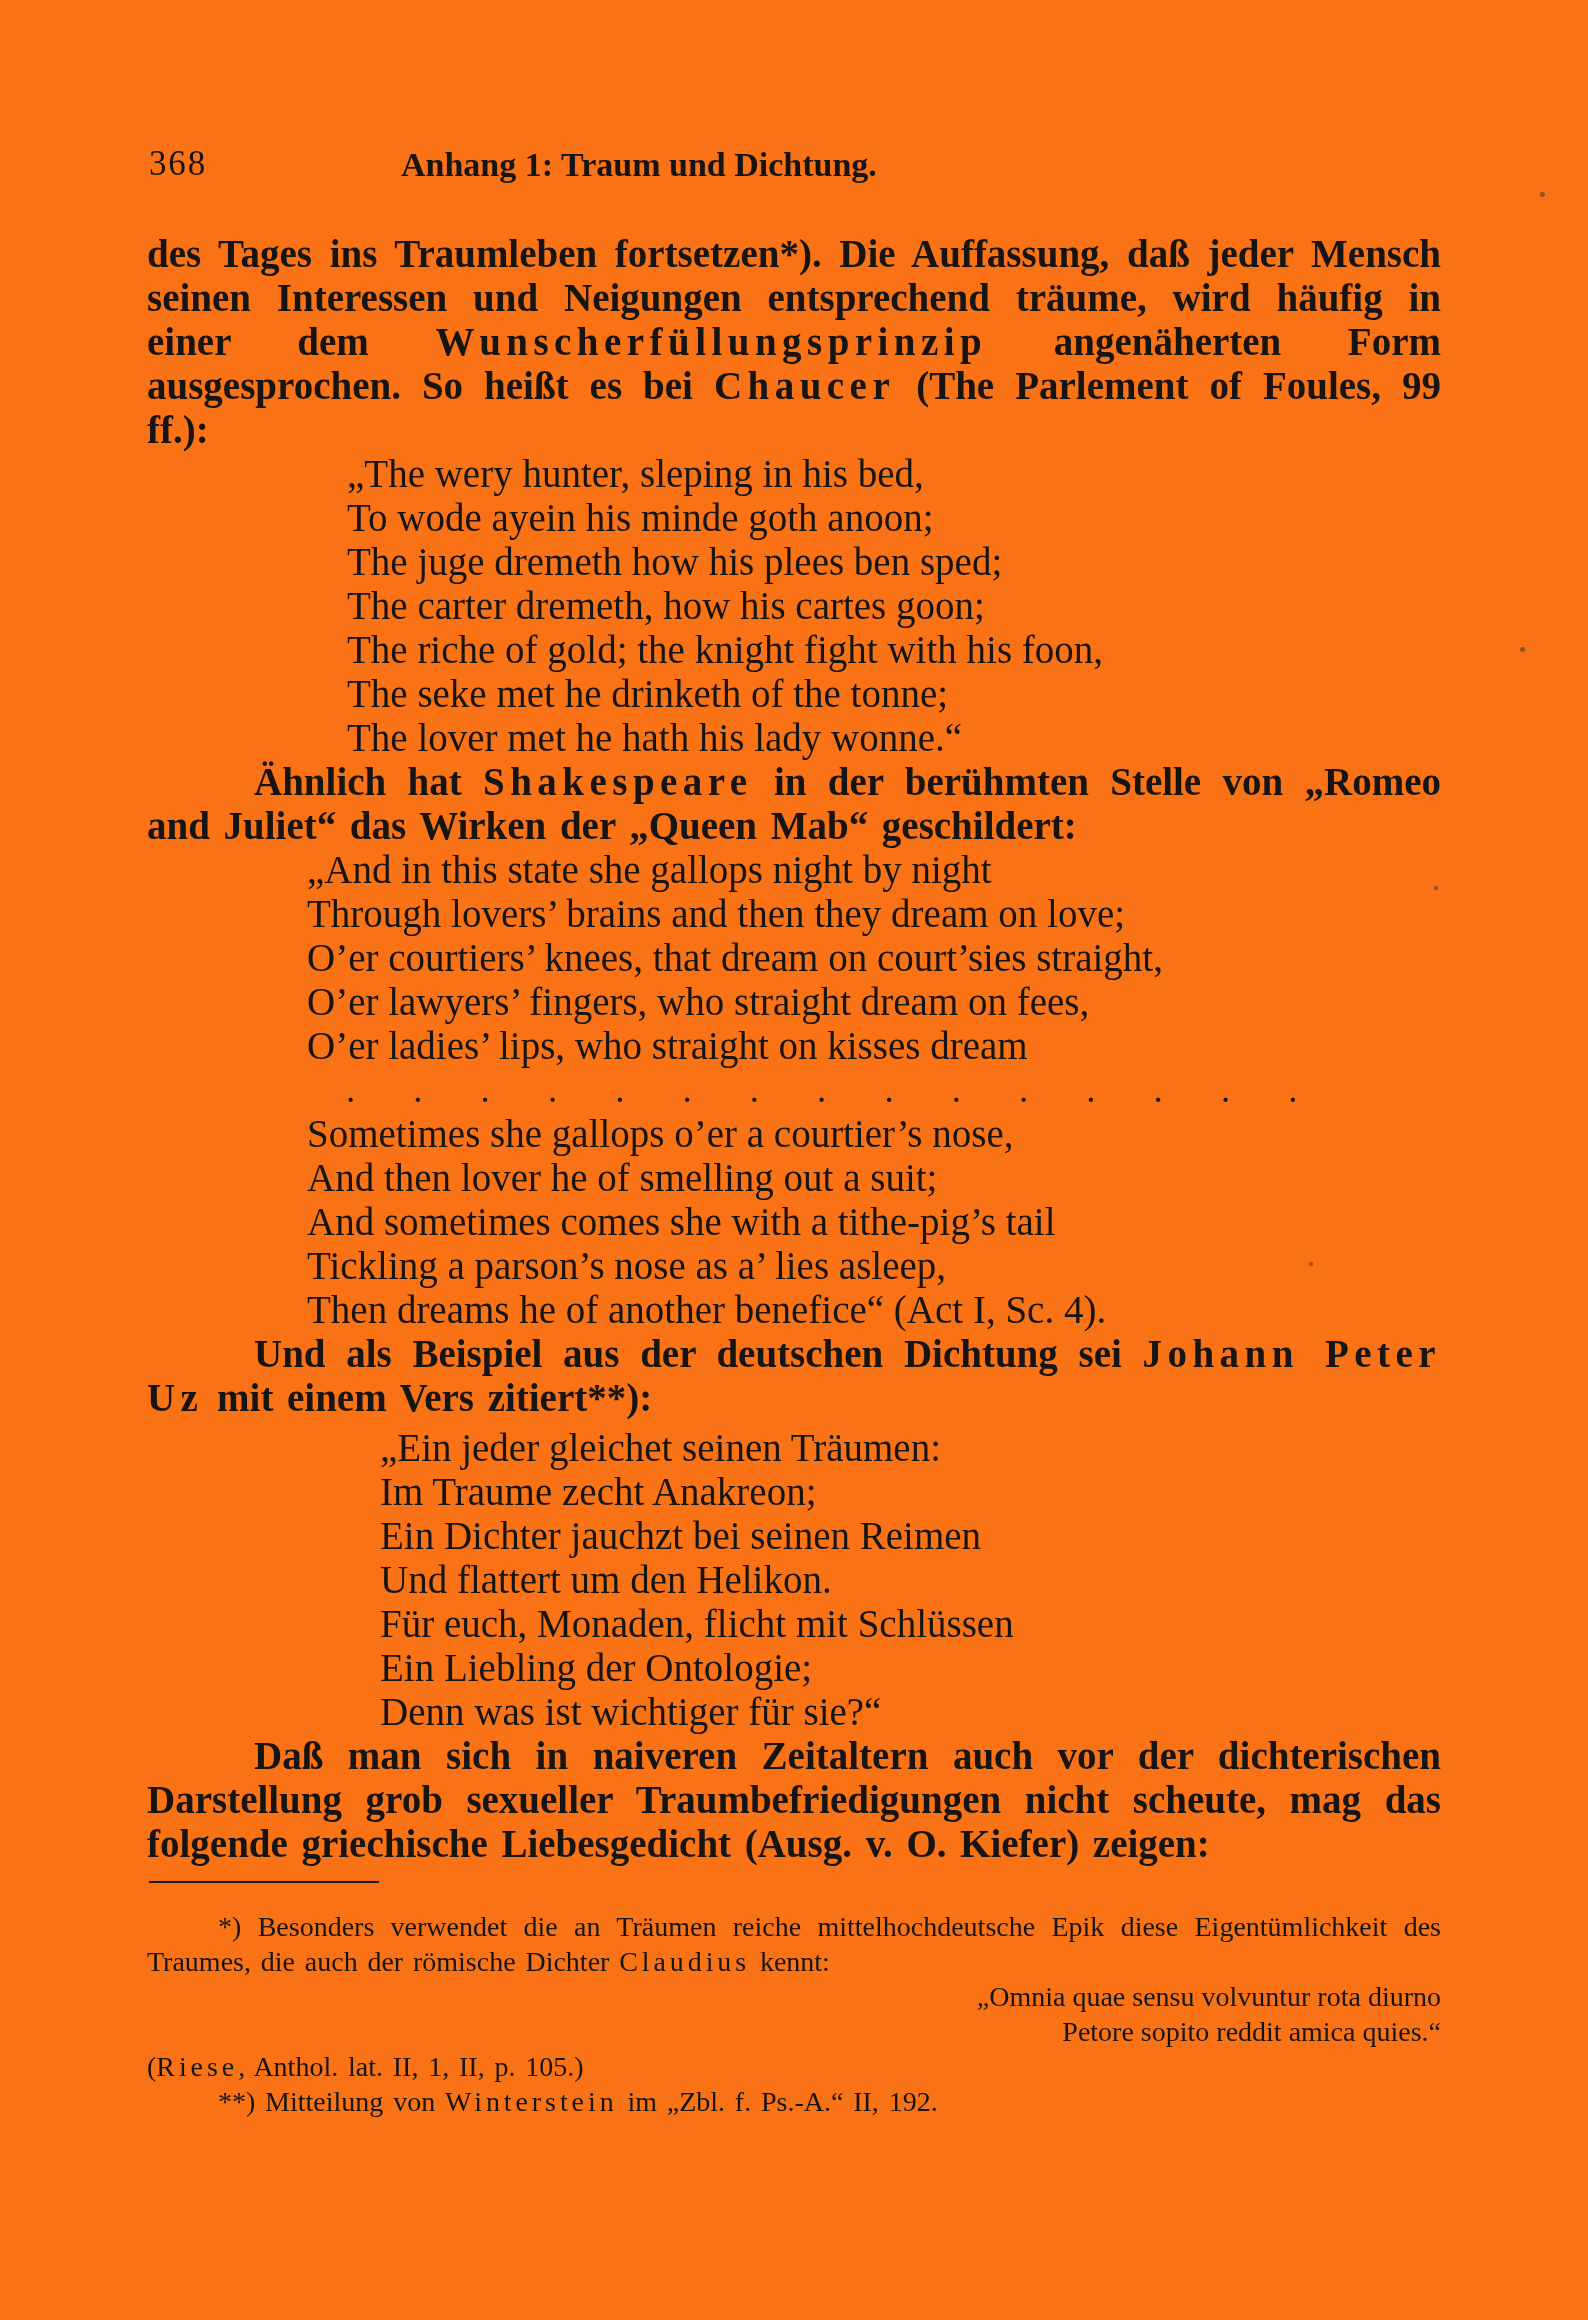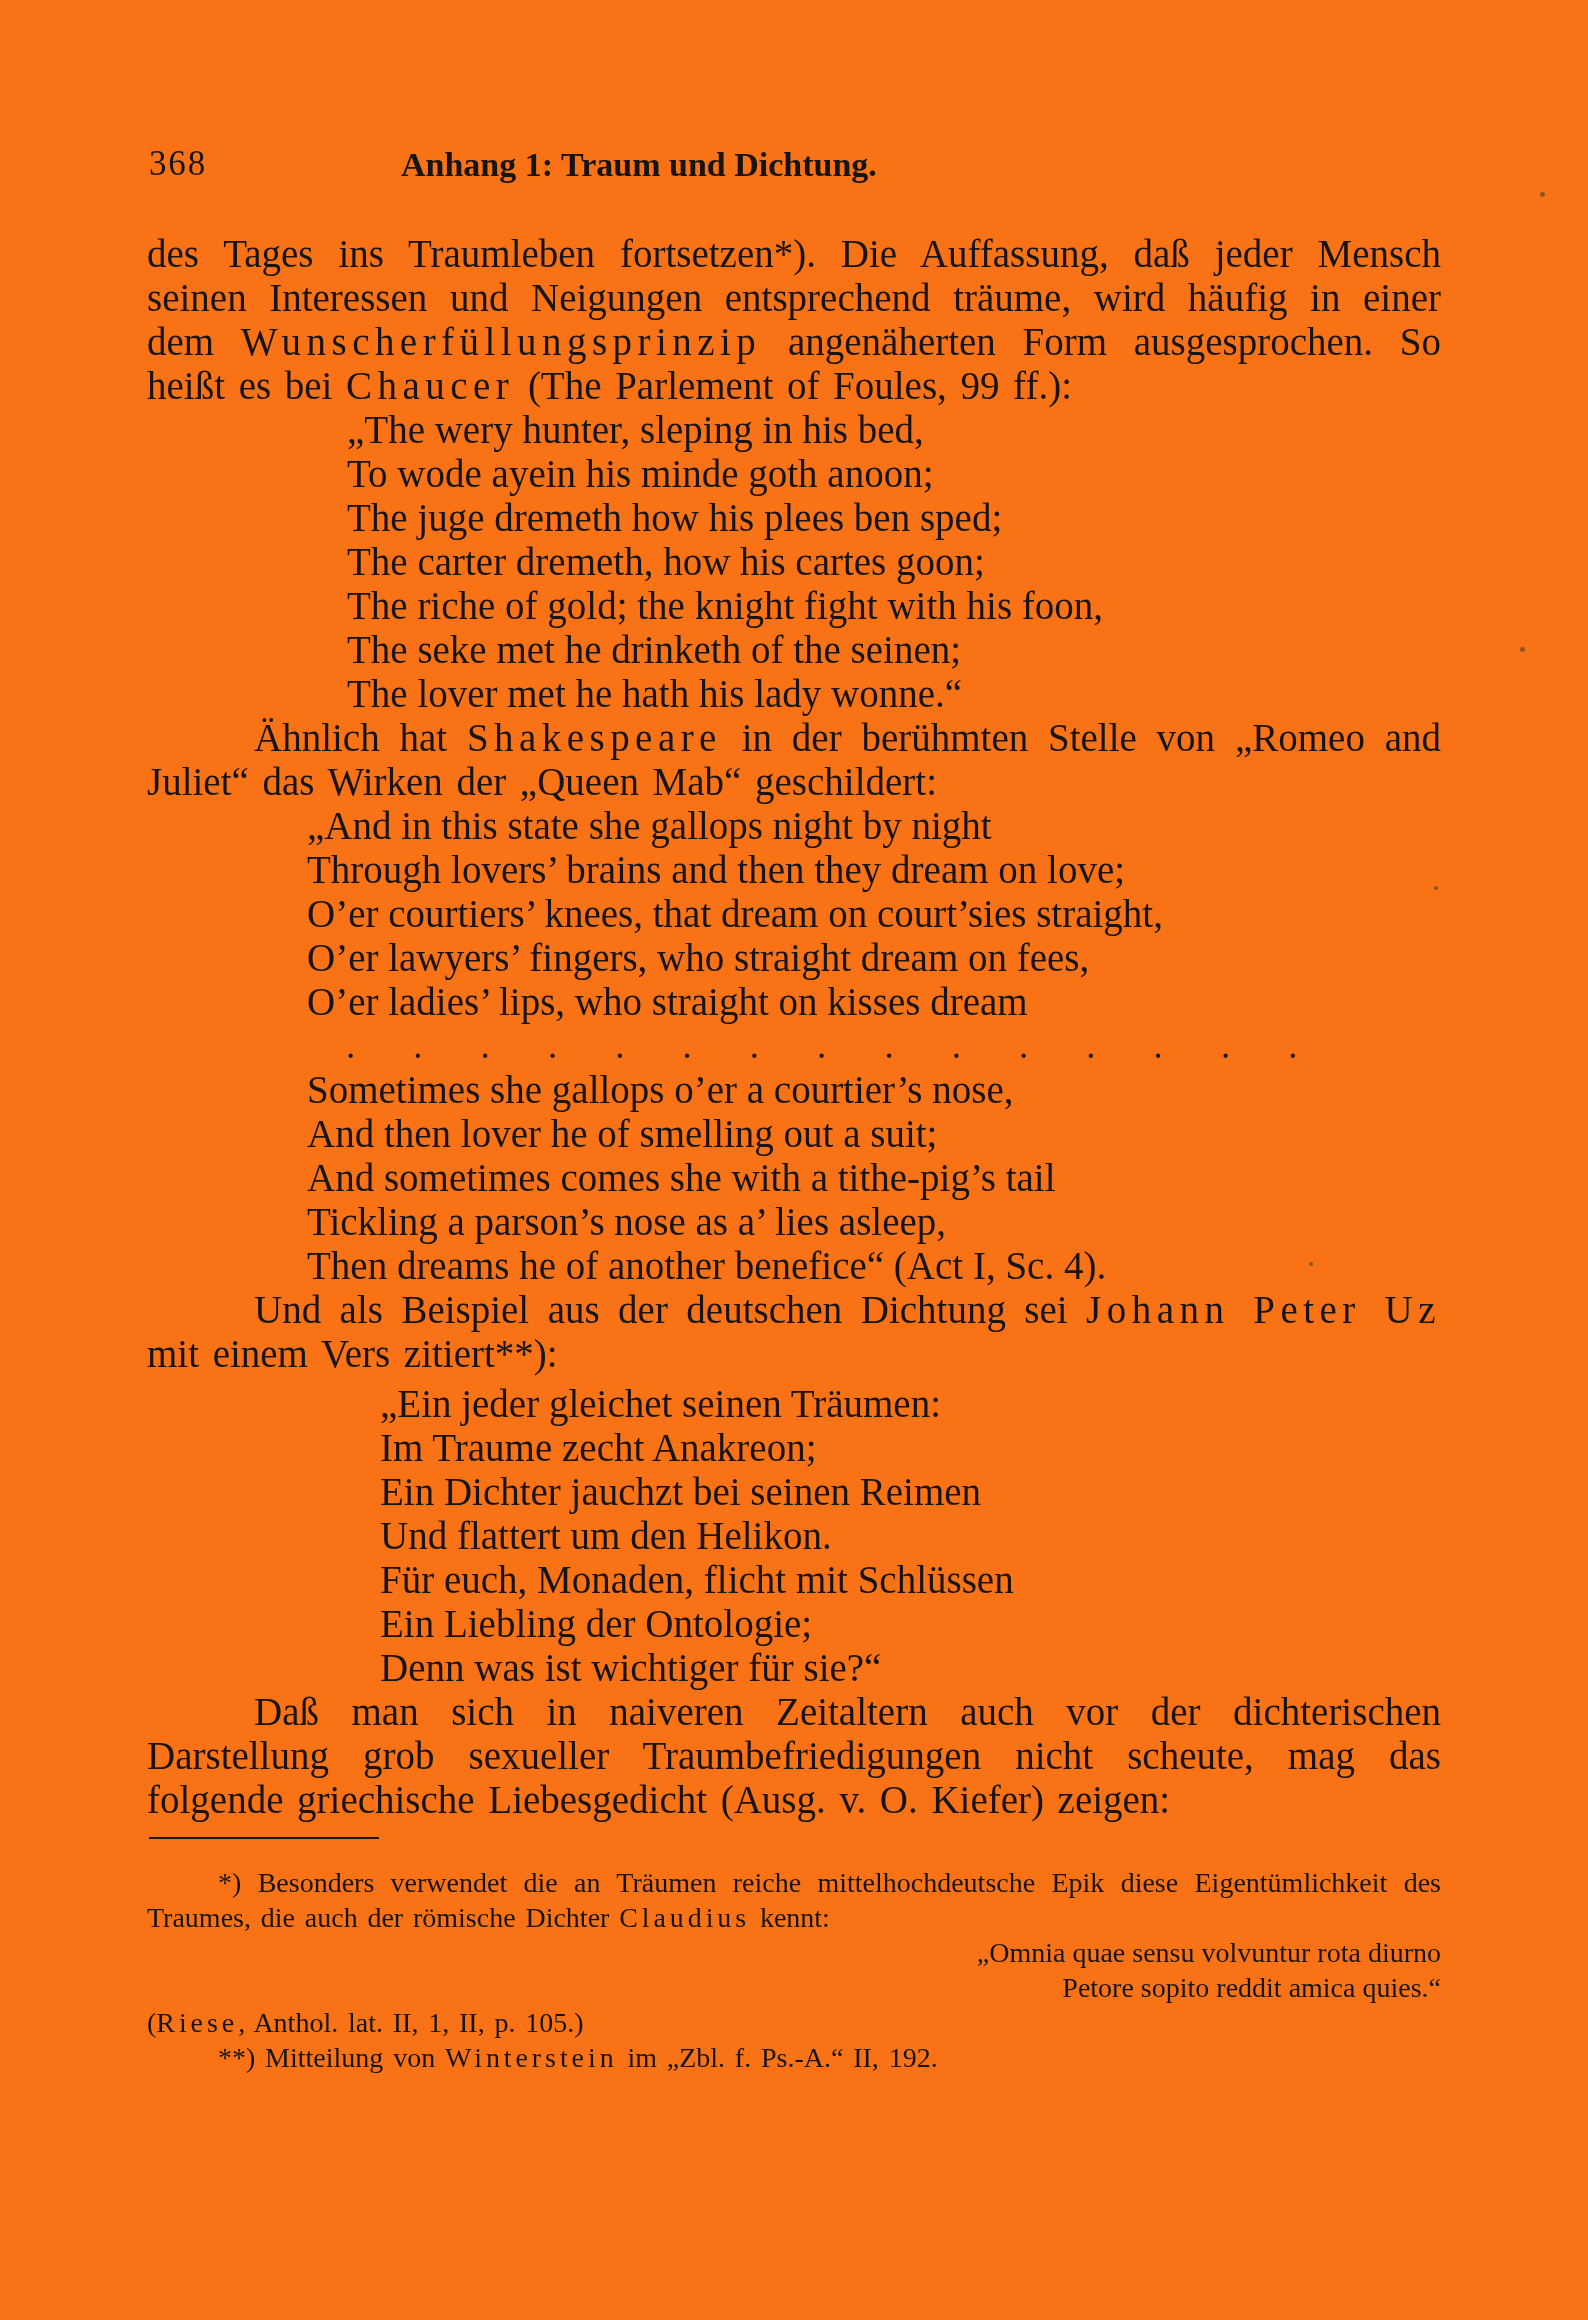--- a/index.html
+++ b/index.html
@@ -38,20 +38,21 @@
     white-space: nowrap;
   }
   
   .text-block { width: 1294px; }
   .par {
     margin: 0;
     font-size: 39px;
     line-height: 44px;
     text-align: justify;
     word-spacing: 0.10em;
+    font-weight: bold;
   }
   .par.indent { text-indent: 107px; }
   .sperr { letter-spacing: 0.14em; }
   .poem {
     font-size: 39px;
     line-height: 44px;
     white-space: nowrap;
   }
   .poem-chaucer { margin: 0 0 0 200px; }
   .poem-mab     { margin: 0 0 0 160px; }
@@ -109,21 +110,21 @@
   <div class="text-block">
 
     <p class="par"><span>des Tages ins Traumleben fortsetzen*). Die Auffassung, daß jeder Mensch seinen Interessen und Neigungen entsprechend träume, wird häufig in einer dem </span><span class="sperr">Wunscherfüllungsprinzip</span><span> angenäherten Form ausgesprochen. So heißt es bei </span><span class="sperr">Chaucer</span><span> (The Parlement of Foules, 99 ff.):</span></p>
 
     <div class="poem poem-chaucer">
       <div class="poem-line">„The wery hunter, sleping in his bed,</div>
       <div class="poem-line">To wode ayein his minde goth anoon;</div>
       <div class="poem-line">The juge dremeth how his plees ben sped;</div>
       <div class="poem-line">The carter dremeth, how his cartes goon;</div>
       <div class="poem-line">The riche of gold; the knight fight with his foon,</div>
-      <div class="poem-line">The seke met he drinketh of the seinen;</div>
+      <div class="poem-line">The seke met he drinketh of the tonne;</div>
       <div class="poem-line">The lover met he hath his lady wonne.“</div>
     </div>
 
     <p class="par indent"><span>Ähnlich hat </span><span class="sperr">Shakespeare</span><span> in der berühmten Stelle von „Romeo and Juliet“ das Wirken der „Queen Mab“ geschildert:</span></p>
 
     <div class="poem poem-mab">
       <div class="poem-line">„And in this state she gallops night by night</div>
       <div class="poem-line">Through lovers’ brains and then they dream on love;</div>
       <div class="poem-line">O’er courtiers’ knees, that dream on court’sies straight,</div>
       <div class="poem-line">O’er lawyers’ fingers, who straight dream on fees,</div>

